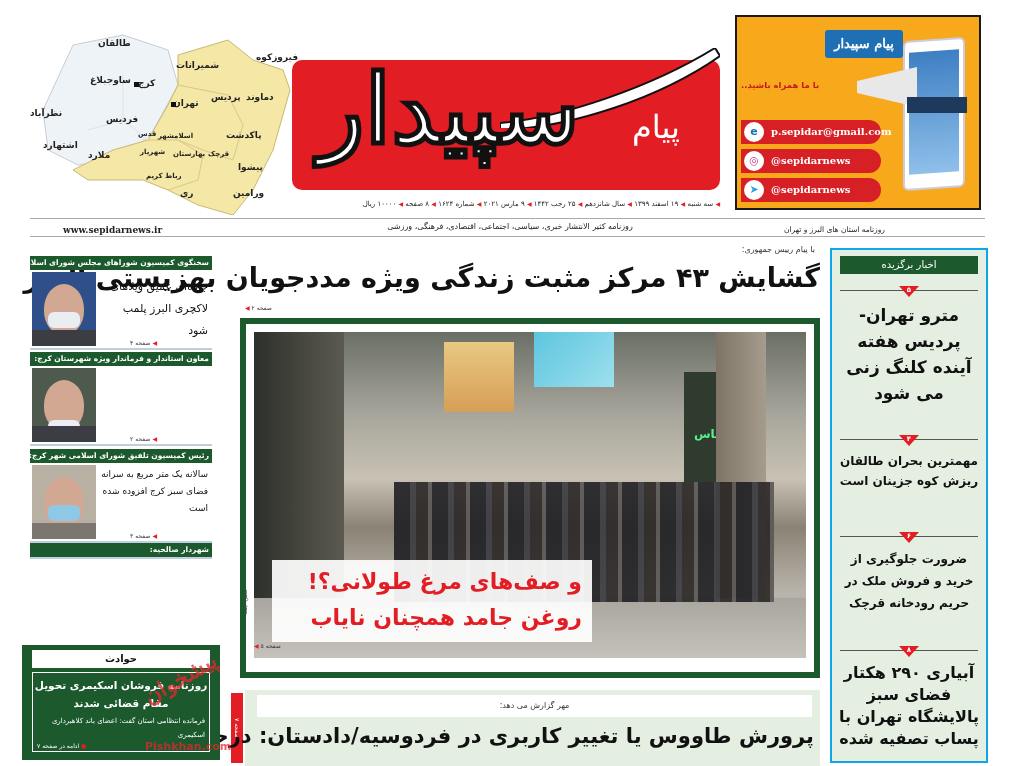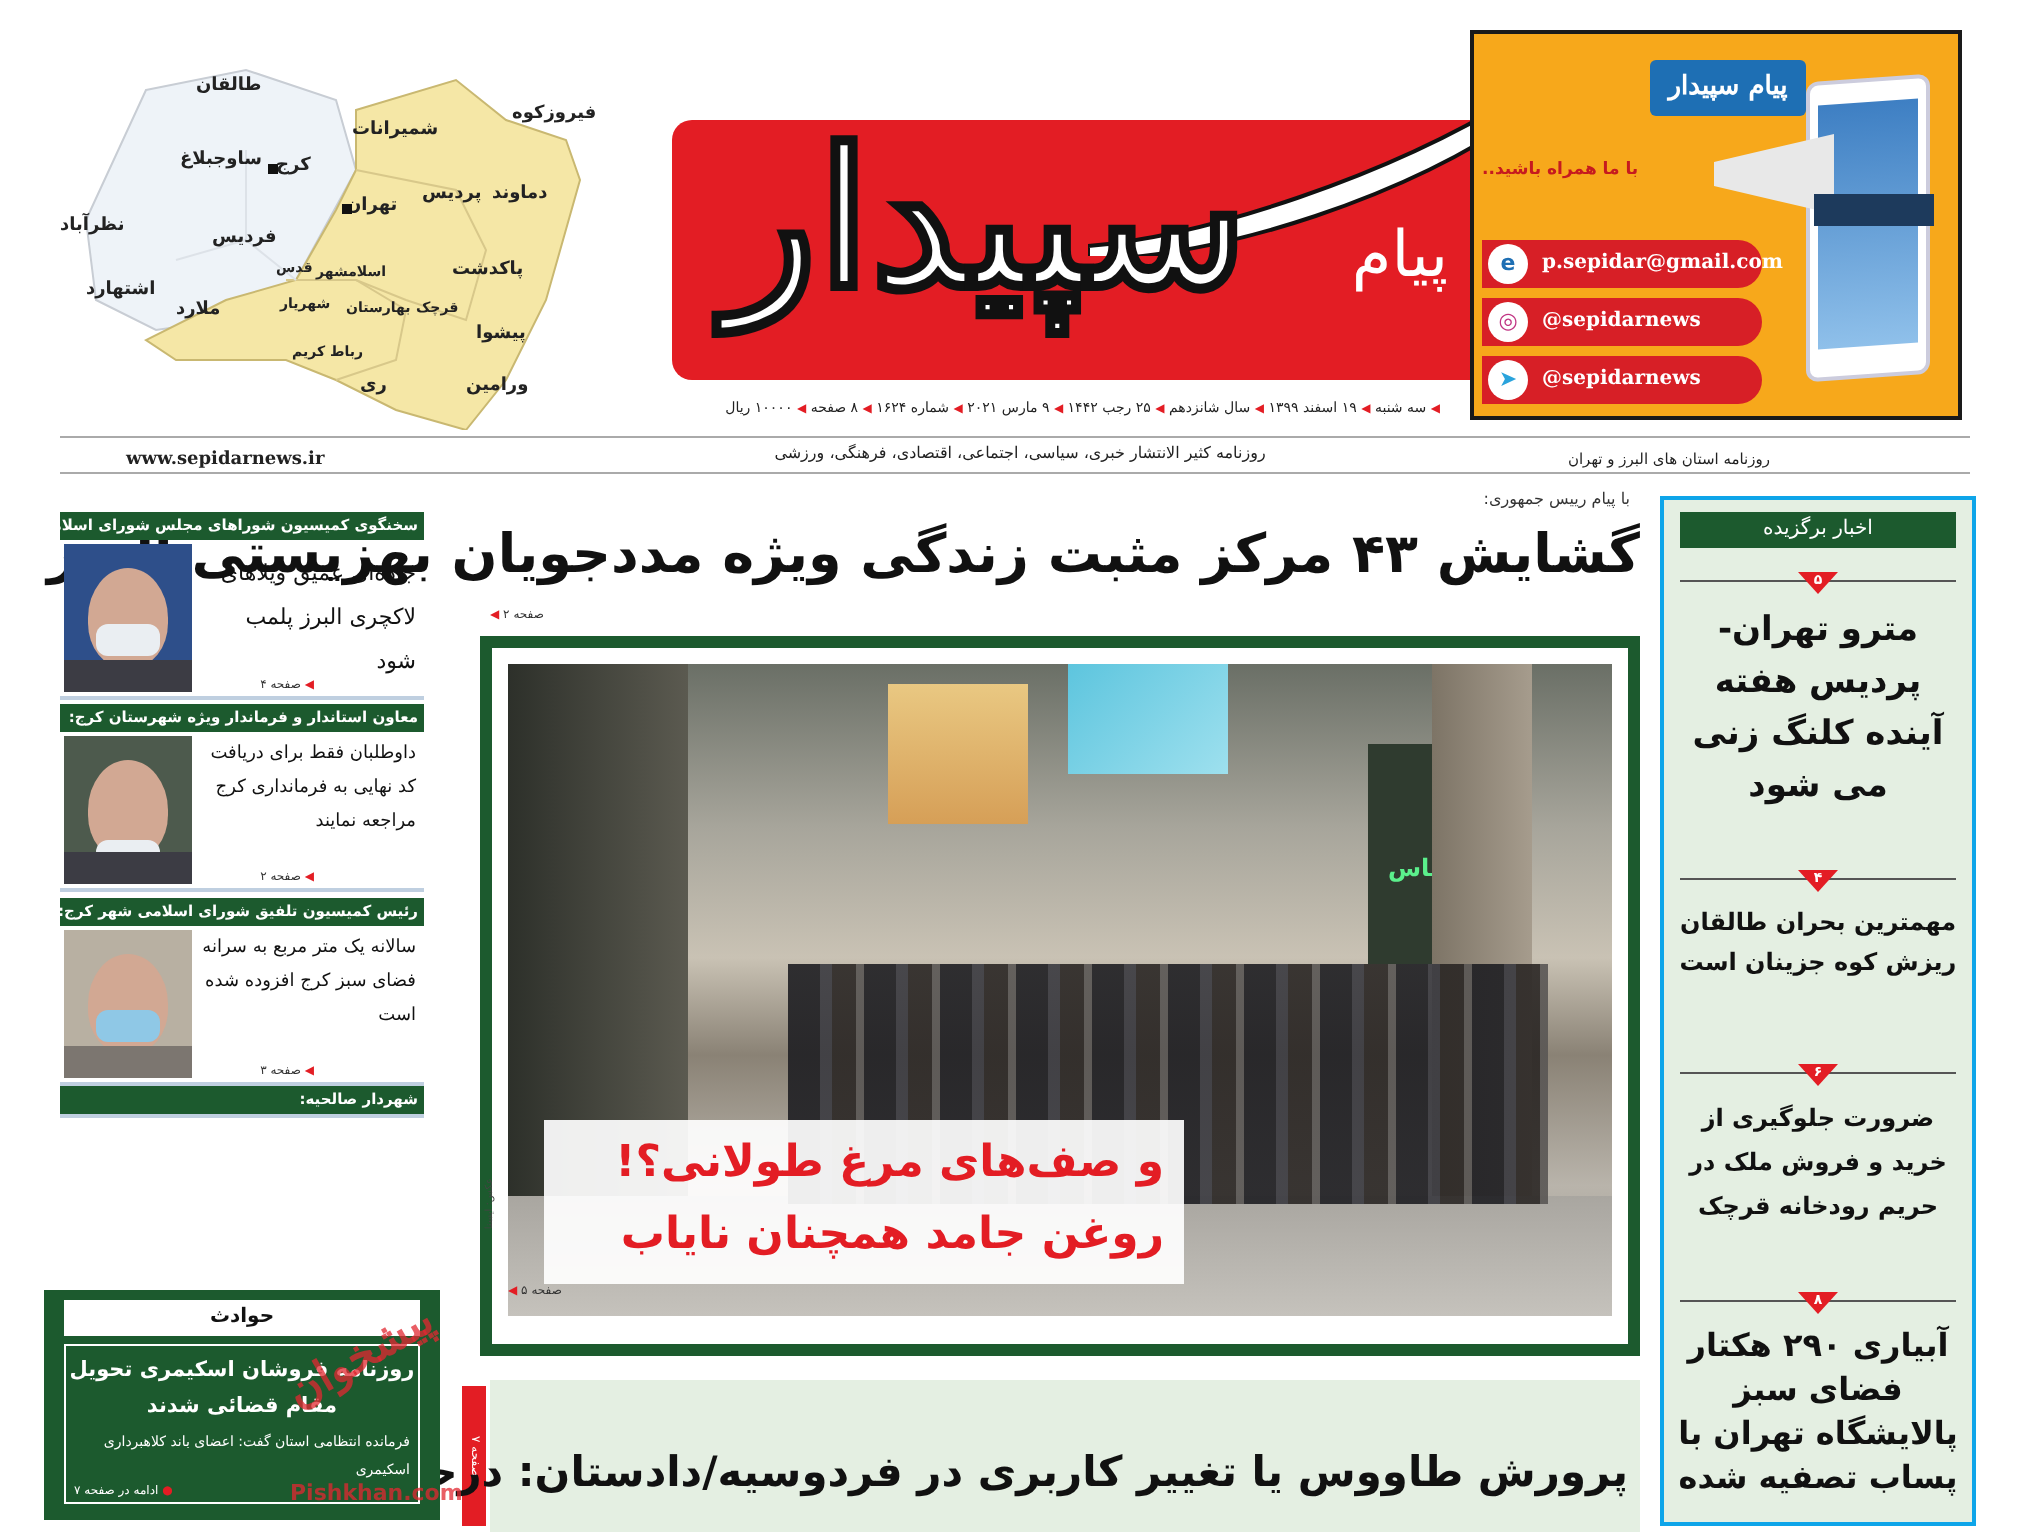--- a/index.html
+++ b/index.html
@@ -8,21 +8,21 @@
   .abs { position: absolute; }
   .rtl { direction: rtl; text-align: right; }
   .center { text-align: center; }
 
   
   .map { left: 28px; top: 30px; width: 265px; height: 185px; }
   .map-label { position: absolute; font-weight: bold; font-size: 9px; color: #222; white-space: nowrap; }
   .map-label.small { font-size: 7px; }
   .map-dot { position: absolute; width: 5px; height: 5px; background: #111; }
 
-  .logo-box { left: 292px; top: 60px; width: 428px; height: 130px; background: #e31d24; border-radius: 10px; overflow: visible; margin-left: 44px; }
+  .logo-box { left: 292px; top: 60px; width: 428px; height: 130px; background: #e31d24; border-radius: 10px; overflow: visible; }
   .logo-main { position: absolute; right: 140px; top: 2px; font-family: "DejaVu Serif", serif; font-size: 96px; font-weight: bold; color: #fff;
                -webkit-text-stroke: 2px #111; direction: rtl; line-height: 1; letter-spacing: -4px; }
   .logo-sub  { position: absolute; right: 40px; top: 48px; font-family: "DejaVu Serif", serif; font-size: 32px; color: #fff; direction: rtl; }
   .logo-swash { position: absolute; right: 0px; top: -12px; width: 220px; height: 80px; }
 
   .meta-line { left: 300px; top: 200px; width: 420px; font-size: 7px; color: #222; white-space: nowrap; }
   .meta-line .tri { color: #e31d24; font-size: 6px; }
   .rule { height: 1px; background: #aaa; }
   .tagline { left: 300px; top: 222px; width: 420px; font-size: 8px; color: #222; }
 
@@ -240,20 +240,21 @@
   </div>
   <div class="photo-credit">عکس: ایسنا</div>
   <div class="photo-page">
     <span style="color:#e31d24">◀</span>
     <span>صفحه ۵</span>
   </div>
 </div>
 
 <div class="abs bottom-story">
   <div class="bottom-page">صفحه ۷</div>
+  <div class="bottom-kicker">مهر گزارش می دهد:</div>
   <div class="bottom-title">پرورش طاووس یا تغییر کاربری در فردوسیه/دادستان: درحال بررسی هستیم</div>
 </div>
 
 <div class="abs lstory" style="top:256px">
   <div class="lstory-head">سخنگوی کمیسیون شوراهای مجلس شورای اسلامی:</div>
   <div class="lstory-body">
     <div class="lstory-photo" style="background:#2e4f8a">
         <div class="face"></div>
         <div class="mask"></div>
         <div class="body"></div>
@@ -264,21 +265,20 @@
 </div>
 
 <div class="abs lstory" style="top:352px">
   <div class="lstory-head">معاون استاندار و فرماندار ویژه شهرستان کرج:</div>
   <div class="lstory-body">
     <div class="lstory-photo" style="background:#4d5a4d">
         <div class="face"></div>
         <div class="mask" style="top:52px"></div>
         <div class="body"></div>
       </div>
-    <div class="lstory-text" style="font-size:9px;line-height:17px;top:3px">داوطلبان فقط برای دریافت کد نهایی به فرمانداری کرج مراجعه نمایند</div>
     <div class="lstory-page"><span class="tri">◀</span> <span>صفحه ۲</span></div>
   </div>
 </div>
 
 <div class="abs lstory" style="top:449px">
   <div class="lstory-head">رئیس کمیسیون تلفیق شورای اسلامی شهر کرج:</div>
   <div class="lstory-body">
     <div class="lstory-photo" style="background:#b8b0a2">
         <div class="face"></div>
         <div class="mask" style="background:#8fc8e6"></div>

